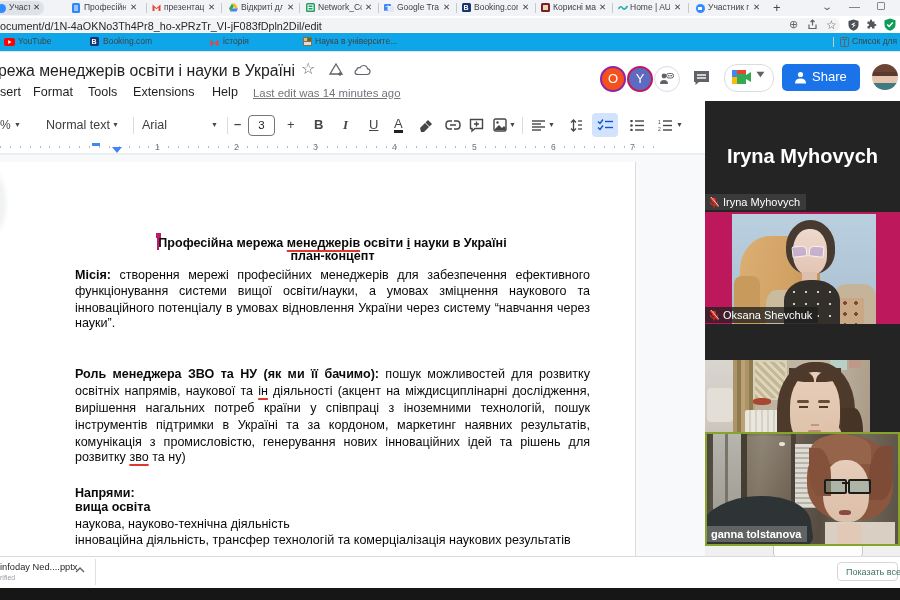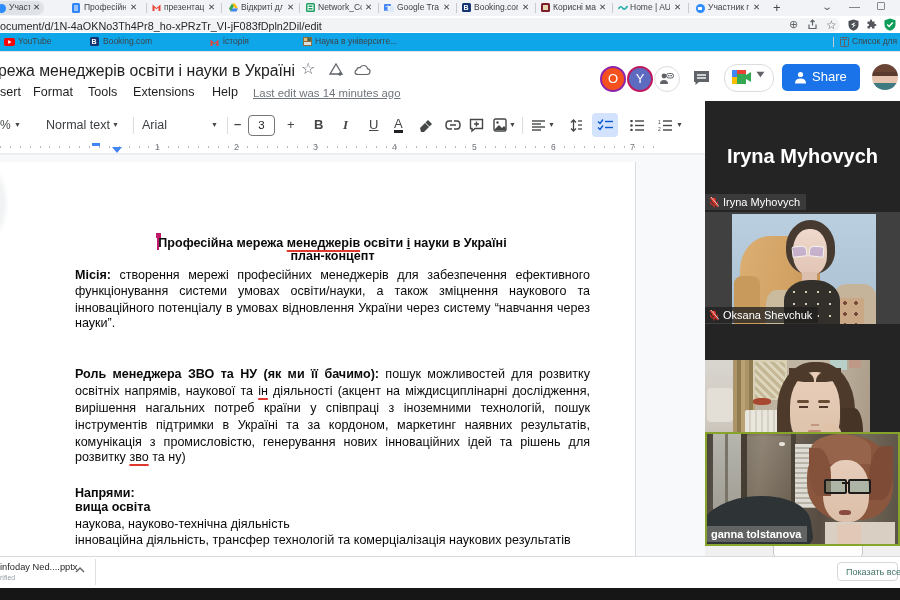--- a/index.html
+++ b/index.html
@@ -311,21 +311,21 @@
 <div class="ab" id="page" style="left:0;top:162px;width:635px;height:426px;background:#fff;border-right:1px solid #dadcdf;"></div>
 <div class="ab" style="left:-14px;top:168px;width:22px;height:70px;background:radial-gradient(ellipse at 25% 50%,#f0f2f3 0 50%,rgba(240,242,243,0) 75%);"></div>
 
 <div id="doctext">
   <div class="docline" style="top:235px;text-align:center;font-weight:bold;white-space:normal;">Професійна мережа <span class="sq">менеджерів</span> освіти <span style="text-decoration:underline;">і</span> науки в Україні</div>
   <div class="ab" style="left:157px;top:234px;width:2px;height:16px;background:#c2186b;"></div>
   <div class="ab" style="left:156px;top:233px;width:5px;height:5px;background:#c2186b;"></div>
   <div class="docline" style="top:247.5px;text-align:center;font-weight:bold;white-space:normal;">план-концепт</div>
 
   <div class="docline j" style="top:266.5px;"><b>Місія:</b> створення мережі професійних менеджерів для забезпечення ефективного</div>
-  <div class="docline j" style="top:283px;">функціонування системи умовах освіти/науки, а також зміцнення наукового та</div>
+  <div class="docline j" style="top:283px;">функціонування системи вищої освіти/науки, а умовах зміцнення наукового та</div>
   <div class="docline j" style="top:299.5px;">інноваційного потенціалу в умовах відновлення України через систему “навчання через</div>
   <div class="docline" style="top:314.5px;">науки”.</div>
 
   <div class="docline j" style="top:365.5px;"><b>Роль менеджера ЗВО та НУ (як ми її бачимо):</b> пошук можливостей для розвитку</div>
   <div class="docline j" style="top:382.5px;">освітніх напрямів, наукової та <span class="sq">ін</span> діяльності (акцент на міждисциплінарні дослідження,</div>
   <div class="docline j" style="top:399.5px;">вирішення нагальних потреб країни у співпраці з іноземними технологій, пошук</div>
   <div class="docline j" style="top:416.5px;">інструментів підтримки в Україні та за кордоном, маркетинг наявних результатів,</div>
   <div class="docline j" style="top:433.5px;">комунікація з промисловістю, генерування нових інноваційних ідей та рішень для</div>
   <div class="docline" style="top:448.5px;">розвитку <span class="sq">зво</span> та ну)</div>
 
@@ -341,21 +341,21 @@
   <div class="lbl" style="left:0;top:93px;background:#3a3a3a;">
     <svg width="10" height="11" viewBox="0 0 10 11">
         <rect x="3.2" y="0.5" width="3.6" height="6" rx="1.8" fill="#d93025"></rect>
         <path d="M1.5 4.5 Q1.5 8 5 8 Q8.5 8 8.5 4.5" fill="none" stroke="#d93025" stroke-width="1.1"></path>
         <line x1="5" y1="8" x2="5" y2="10.5" stroke="#d93025" stroke-width="1.1"></line>
         <line x1="1" y1="0.5" x2="9" y2="10" stroke="#d93025" stroke-width="1.3"></line>
         <line x1="2" y1="0" x2="10" y2="9.5" stroke="#fff" stroke-width="0.8"></line>
       </svg>
     Iryna Myhovych</div>
 
-  <div class="ab" style="left:0;top:111px;width:195px;height:112px;background:#404040;overflow:hidden;">
+  <div class="ab" style="left:0;top:111px;width:195px;height:112px;background:#be185d;overflow:hidden;">
     <div class="ab" style="left:27px;top:2px;width:144px;height:110px;background:linear-gradient(180deg,#bad0e0 0%,#b2c8d8 50%,#aabdcc 100%);overflow:hidden;">
 
       <div class="ab" style="left:8px;top:22px;width:80px;height:90px;background:linear-gradient(100deg,#dcae72 0%,#d2a264 60%,#c08e50 100%);border-radius:38% 42% 0 0;"></div>
       <div class="ab" style="left:2px;top:62px;width:26px;height:50px;background:#c89a5c;border-radius:8px 8px 0 0;"></div>
 
       <div class="ab" style="left:54px;top:6px;width:49px;height:54px;background:#473a31;border-radius:52% 52% 44% 46%;"></div>
 
       <div class="ab" style="left:61px;top:15px;width:34px;height:46px;background:linear-gradient(#eed9cc,#e2c4b4);border-radius:46% 46% 42% 44%;"></div>
 
       <div class="ab" style="left:60px;top:32px;width:13px;height:9px;border:1.8px solid #f6f4f0;background:rgba(160,140,220,.45);border-radius:2px 5px 1px 1px;transform:rotate(-6deg);"></div>

